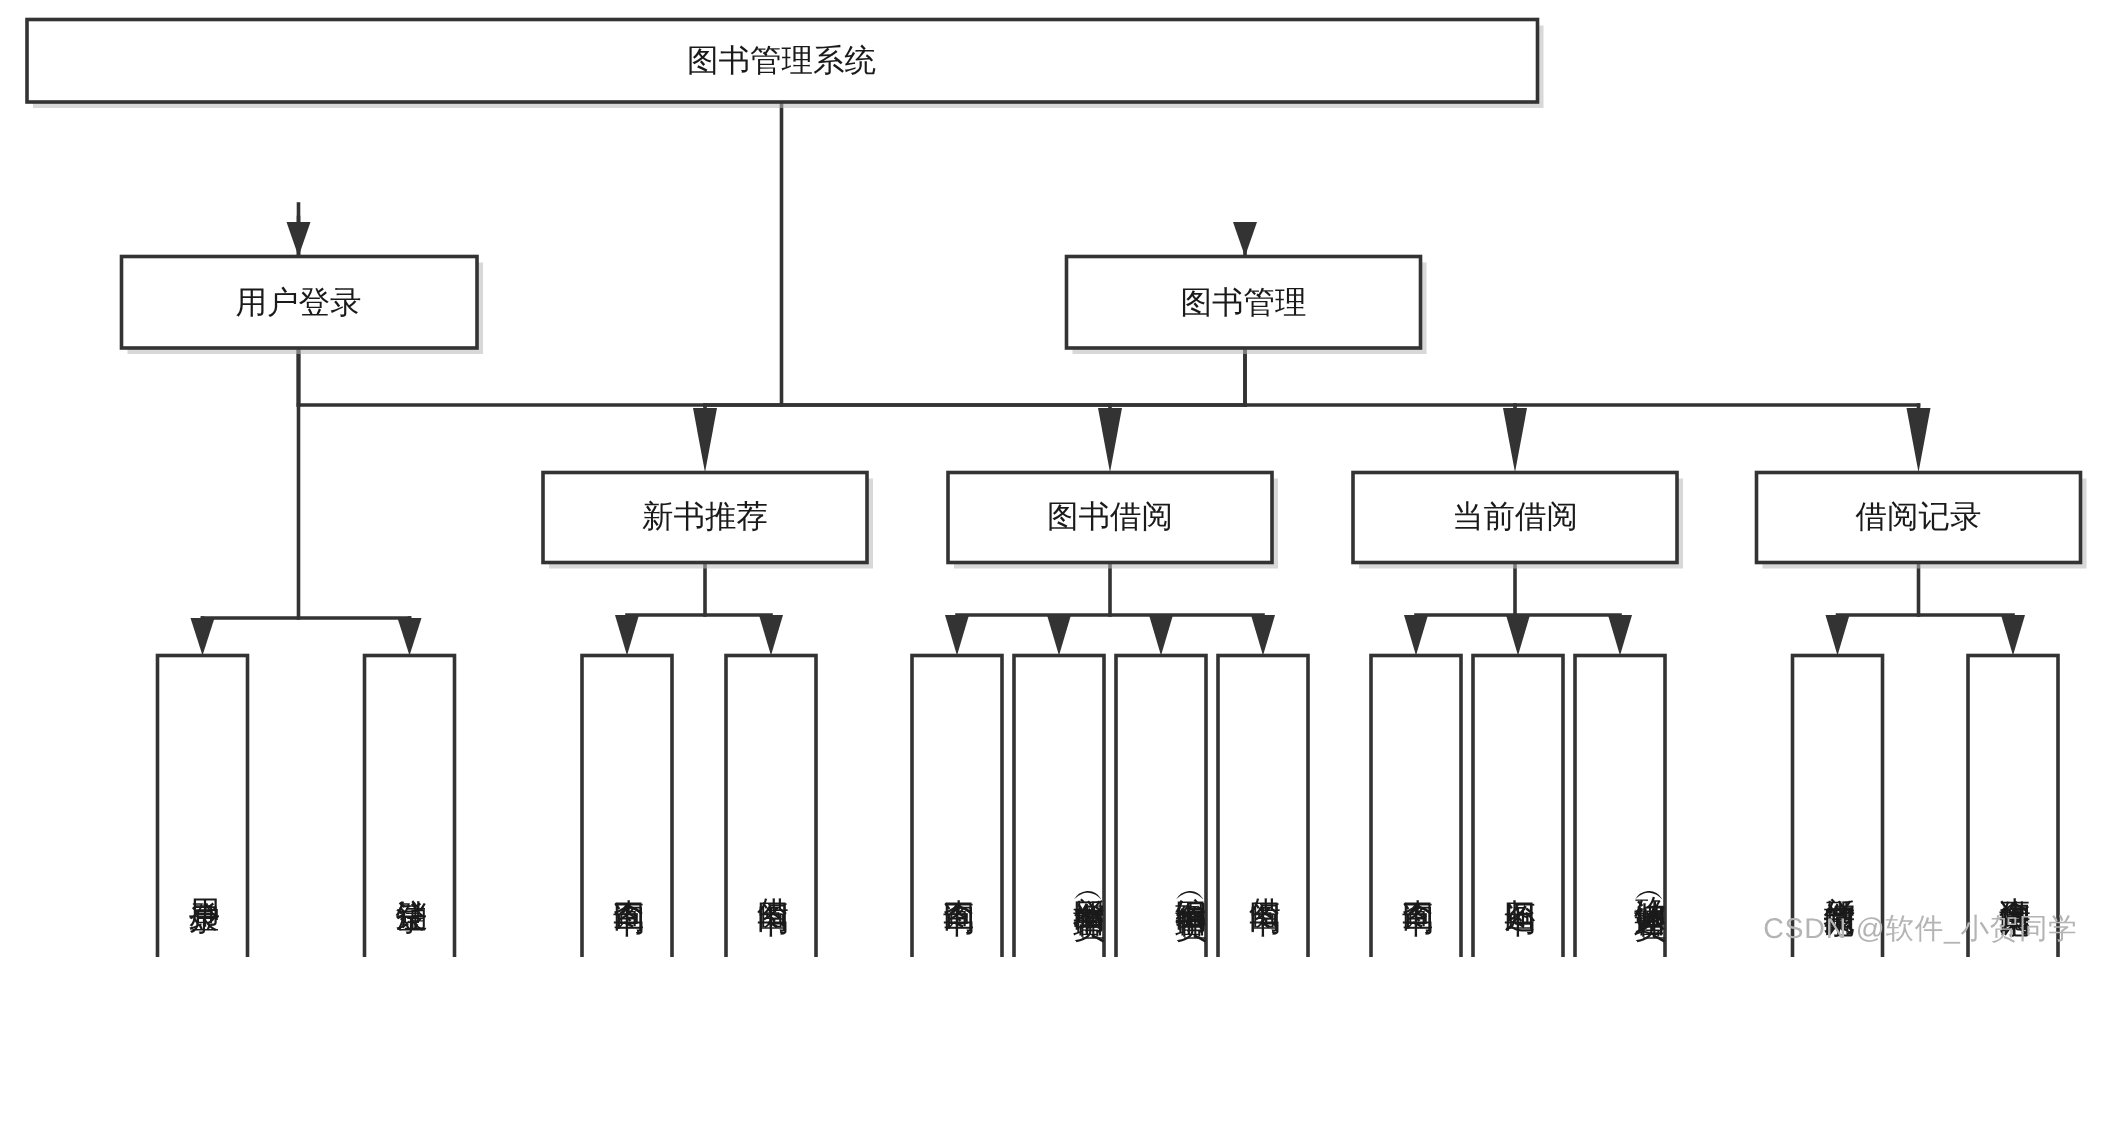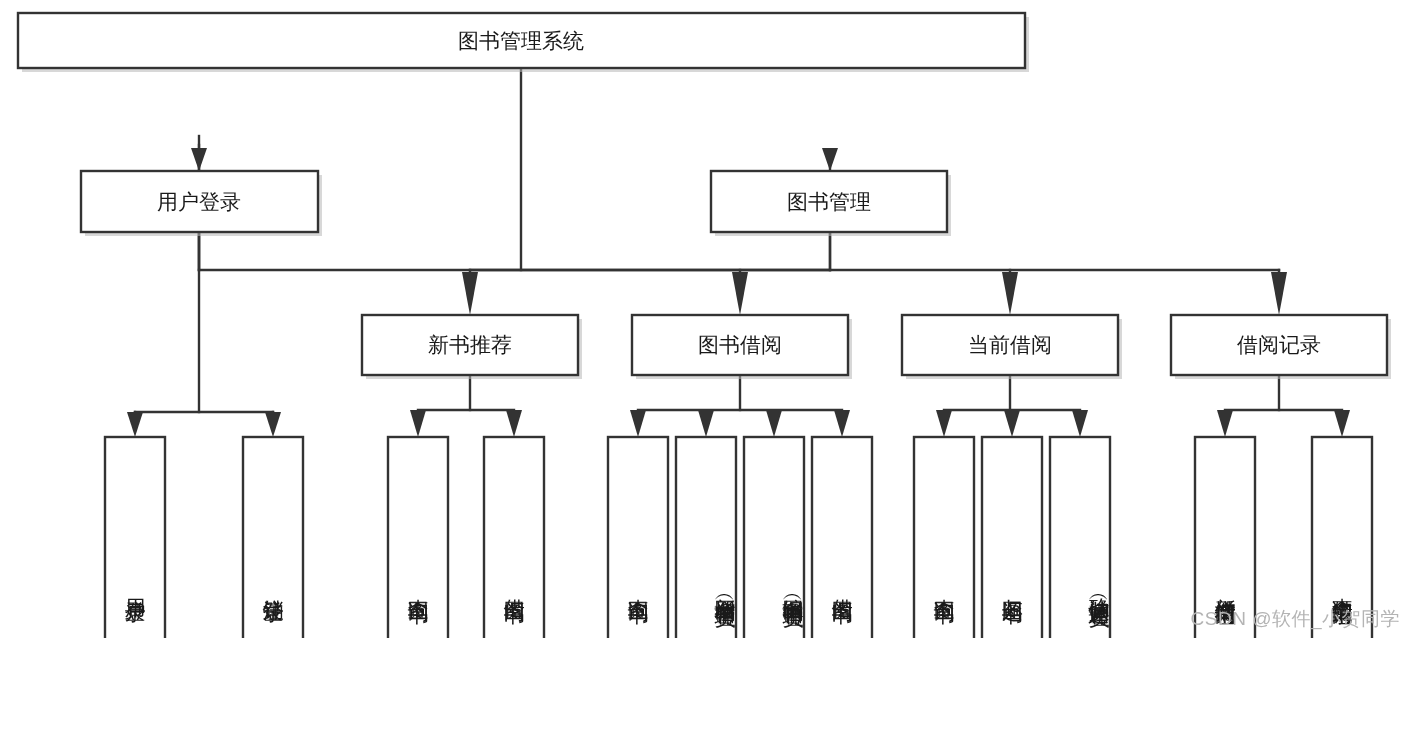--- a/index.html
+++ b/index.html
@@ -57,21 +57,21 @@
     font-family: "Liberation Sans", "DejaVu Sans", sans-serif;
     font-size: 21px;
     line-height: 1.08;
     color: #1a1a1a;
     letter-spacing: 1.5px;
     white-space: nowrap;
     pointer-events: none;
   }
   .watermark {
     position: absolute;
-    right: 5px;
+    right: 20px;
     bottom: 6px;
     font-family: "Liberation Sans", "DejaVu Sans", sans-serif;
     font-size: 19px;
     color: #b4b4b4;
     letter-spacing: 0.5px;
     white-space: nowrap;
   }
 </style>
 </head>
 <body>

